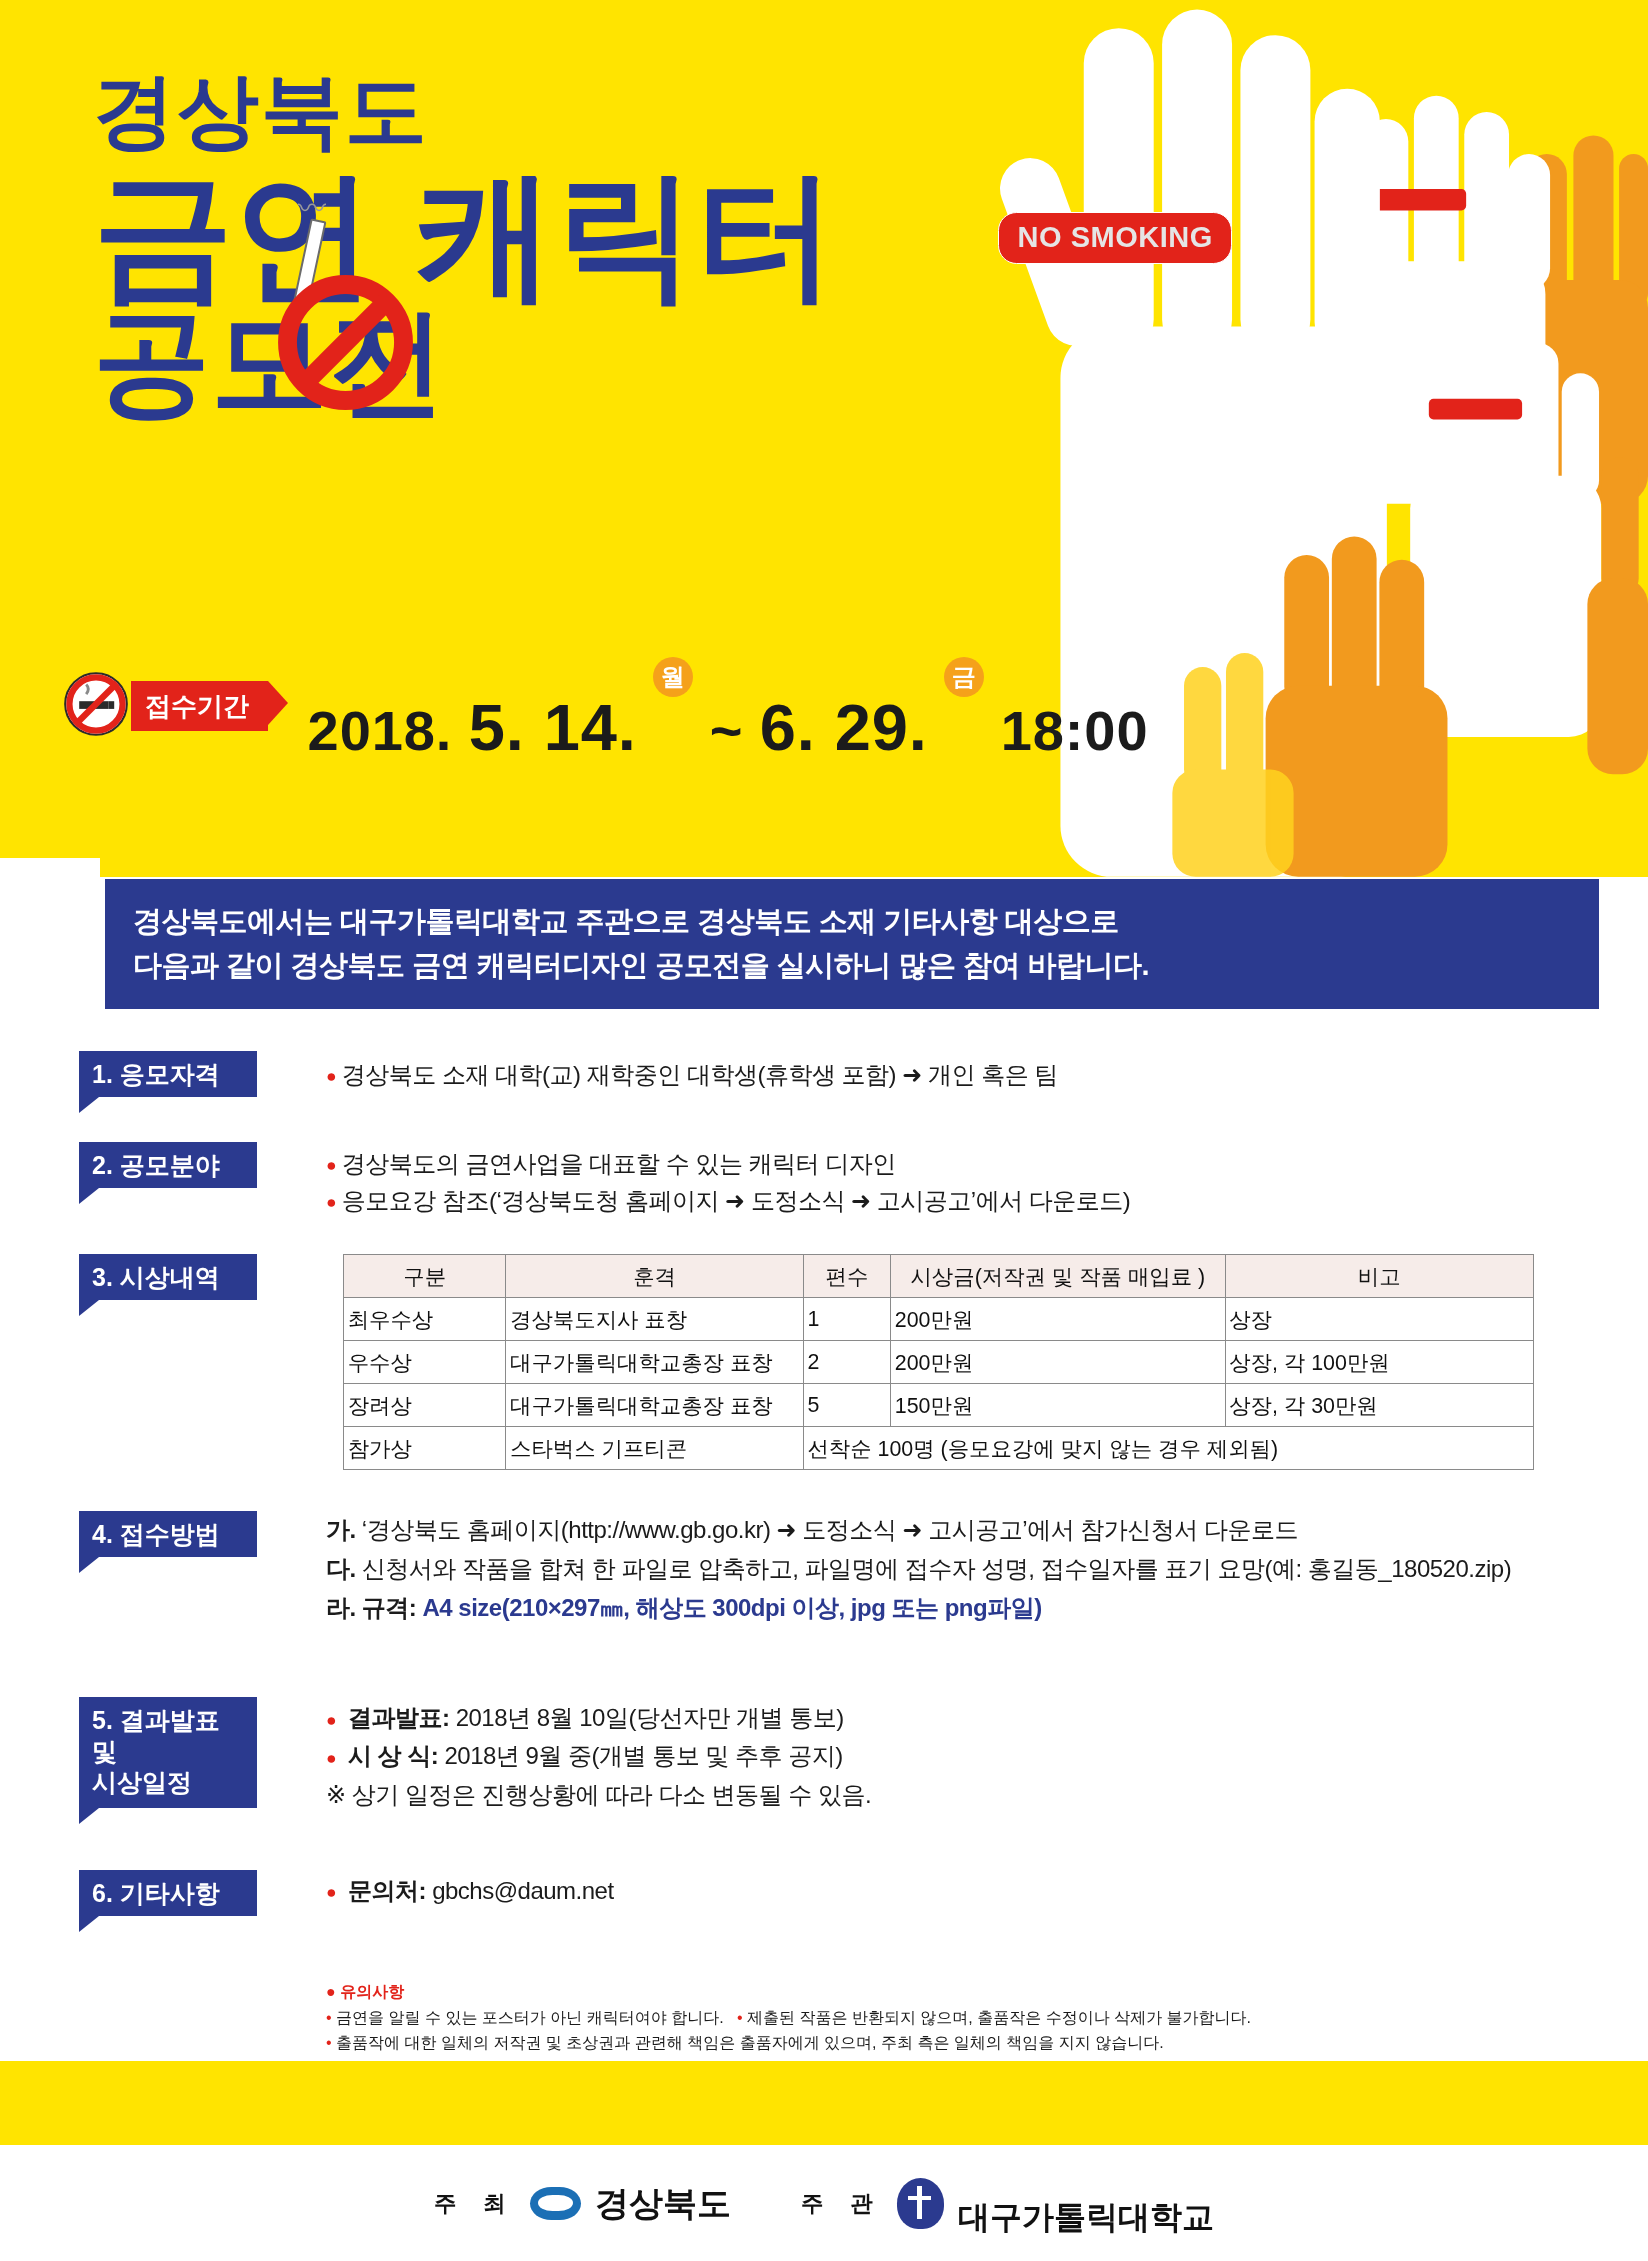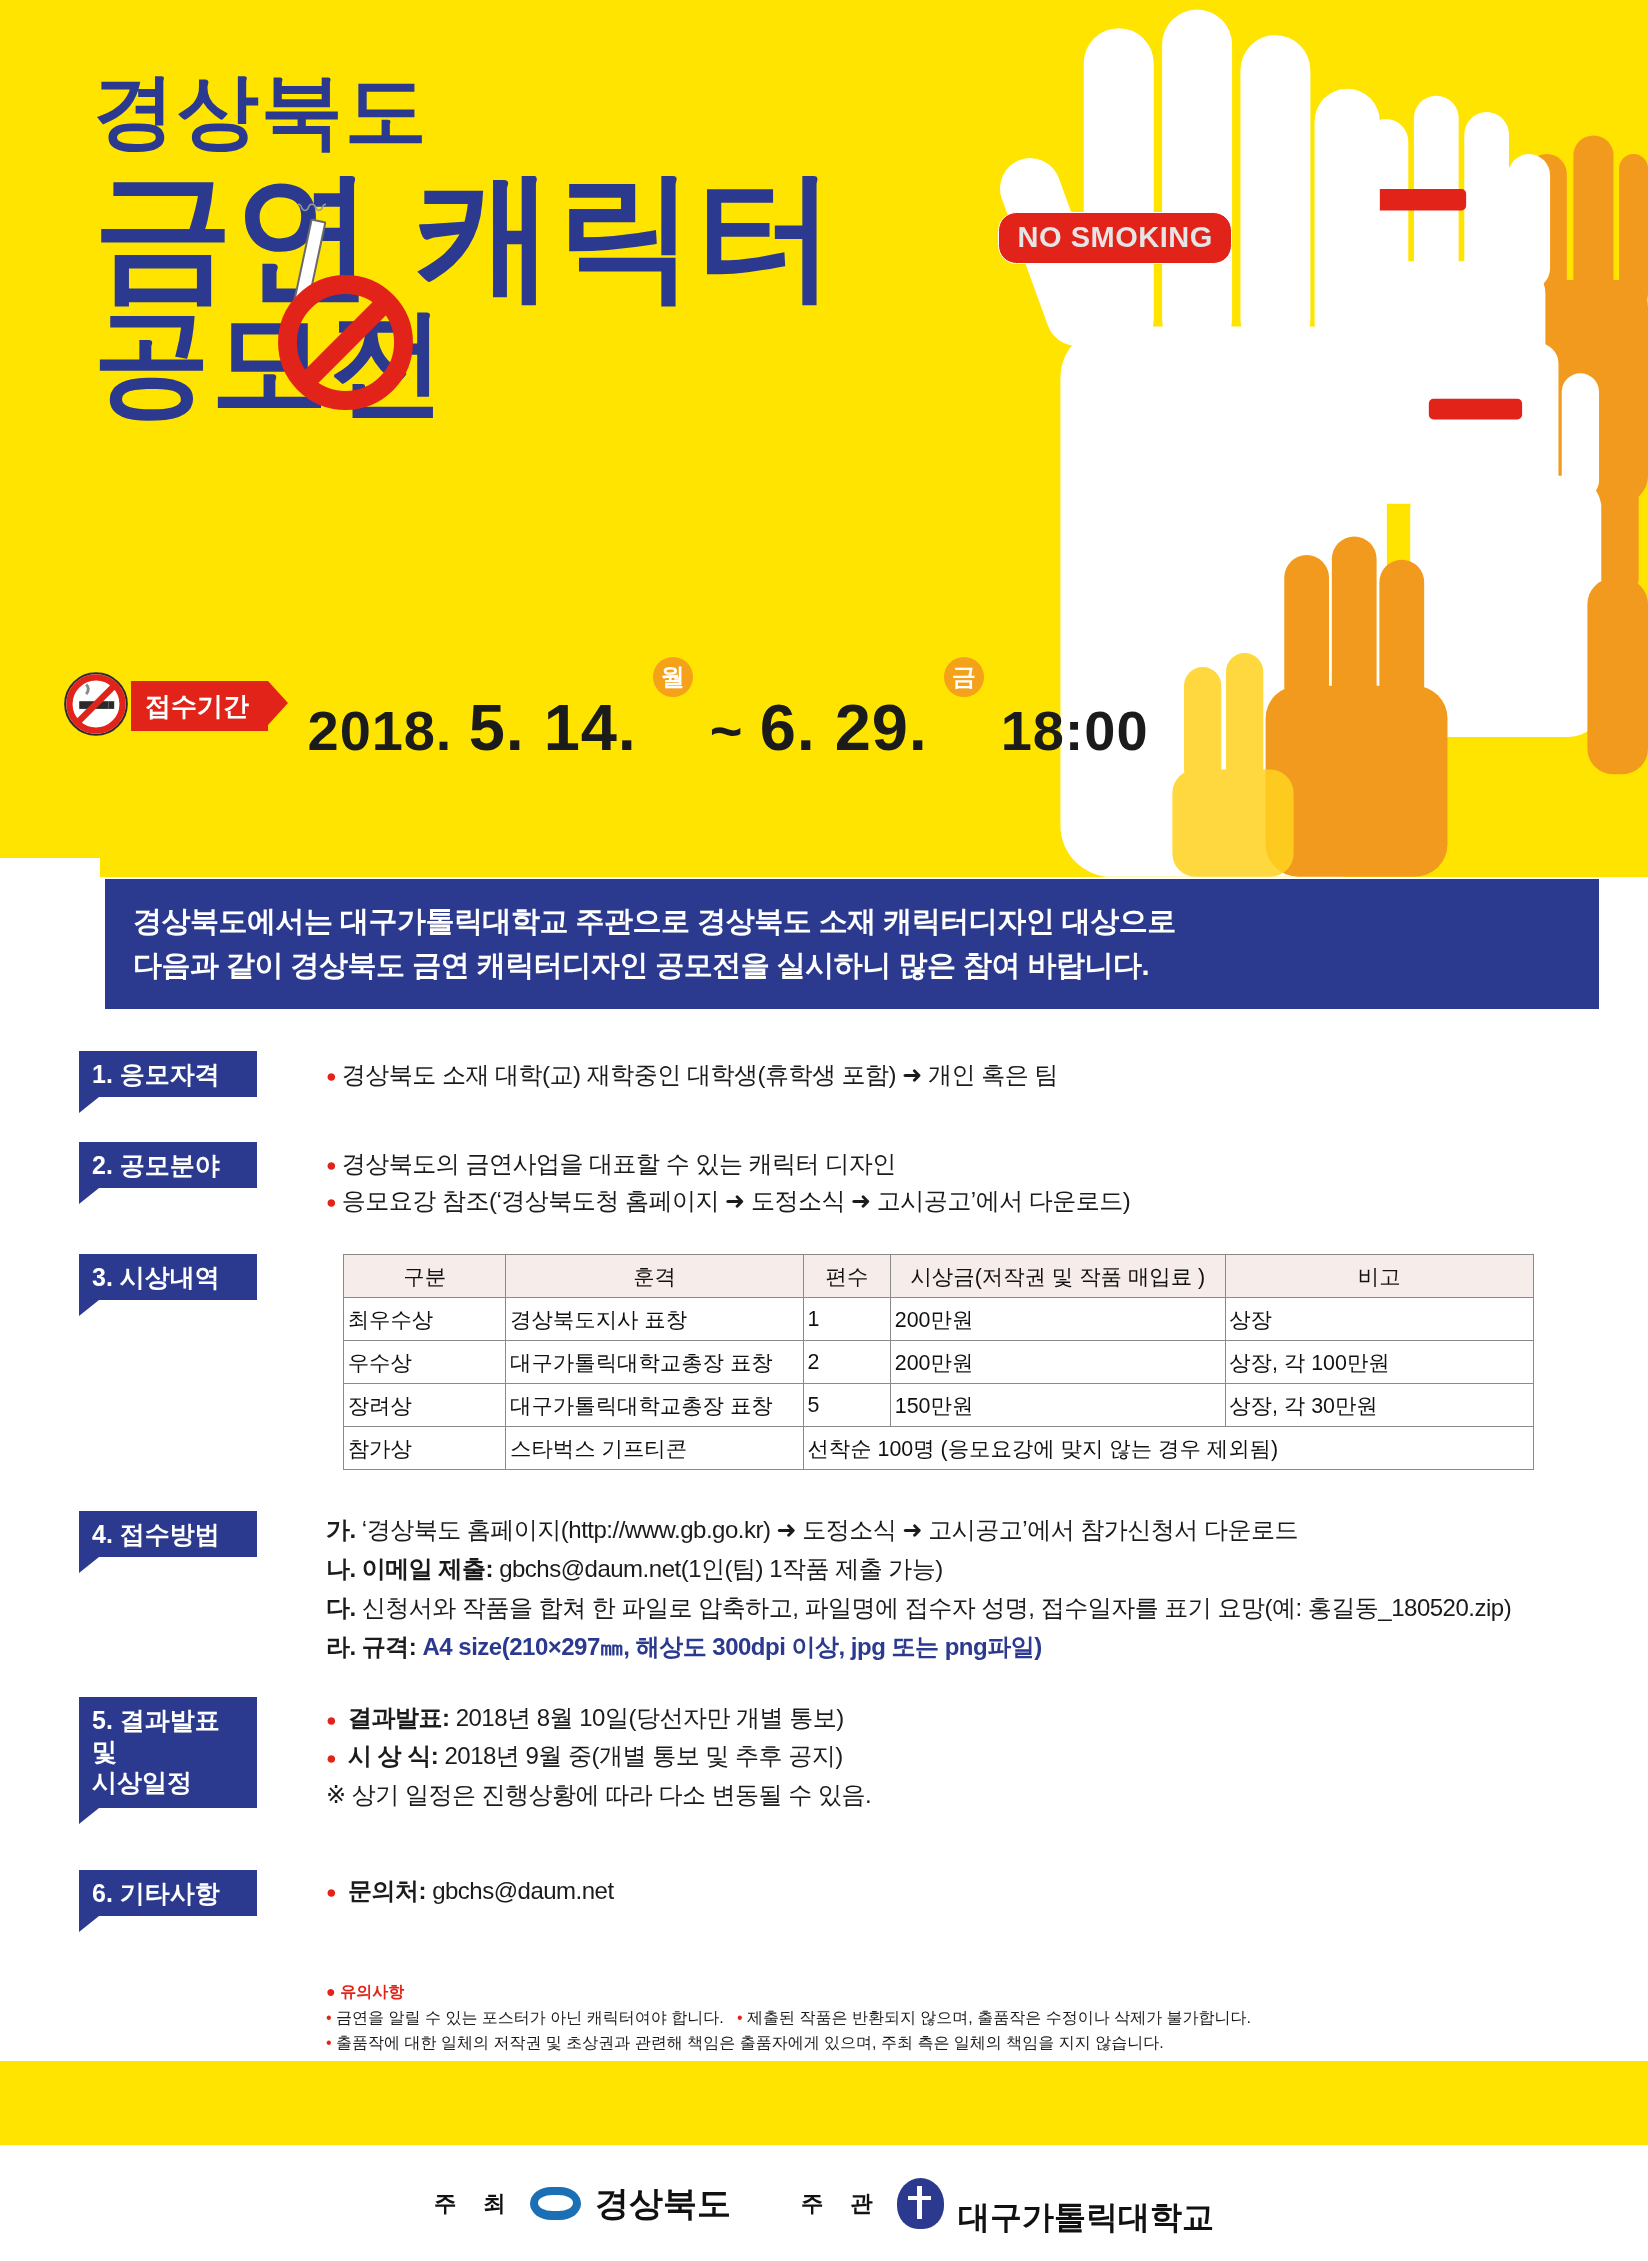--- a/index.html
+++ b/index.html
@@ -216,21 +216,21 @@
       <span>18:00</span>
     </div>
   </div>
 
   <div class="white-left"></div>
   <div class="white-body"></div>
   <div class="yellow-strip-bottom"></div>
   <div class="white-bottom" style="top:2145px;height:117px;"></div>
 
   <div class="intro">
-    <div>경상북도에서는 대구가톨릭대학교 주관으로 경상북도 소재 캐릭터디자인 대상으로</div>
+    <div>경상북도에서는 대구가톨릭대학교 주관으로 경상북도 소재 기타사항 대상으로</div>
     <div>다음과 같이 경상북도 금연 캐릭터디자인 공모전을 실시하니 많은 참여 바랍니다.</div>
   </div>
 
   <div class="sec-label" style="left:79px;top:1051px;">
     <span>1. 응모자격</span>
     <span class="sec-arrow"></span>
     <span class="sec-tail"></span>
   </div>
   <div class="body-text" style="left:326px;top:1056px;width:1212px;">
     <span class="bullet">●</span><span>경상북도 소재 대학(교) 재학중인 대학생(휴학생 포함) ➜ 개인 혹은 팀</span>
@@ -296,24 +296,20 @@
     <span>4. 접수방법</span>
     <span class="sec-arrow"></span>
     <span class="sec-tail"></span>
   </div>
   <div class="body-text" style="left:326px;top:1511px;width:1296px;line-height:1.62;">
     <div>
       <span class="b">가.</span>
       <span>‘경상북도 홈페이지(http://www.gb.go.kr) ➜ 도정소식 ➜ 고시공고’에서 참가신청서 다운로드</span>
     </div>
     <div>
-      <span class="b">나. 이메일 제출:</span>
-      <span>gbchs@daum.net(1인(팀) 1작품 제출 가능)</span>
-    </div>
-    <div>
       <span class="b">다.</span>
       <span>신청서와 작품을 합쳐 한 파일로 압축하고, 파일명에 접수자 성명, 접수일자를 표기 요망(예: 홍길동_180520.zip)</span>
     </div>
     <div>
       <span class="b">라. 규격:</span>
       <span class="b" style="color:#2b3a8f">A4 size(210×297㎜, 해상도 300dpi 이상, jpg 또는 png파일)</span>
     </div>
   </div>
 
   <div class="sec-label" style="left:79px;top:1697px;padding-bottom:9.3px;text-align:left;">

